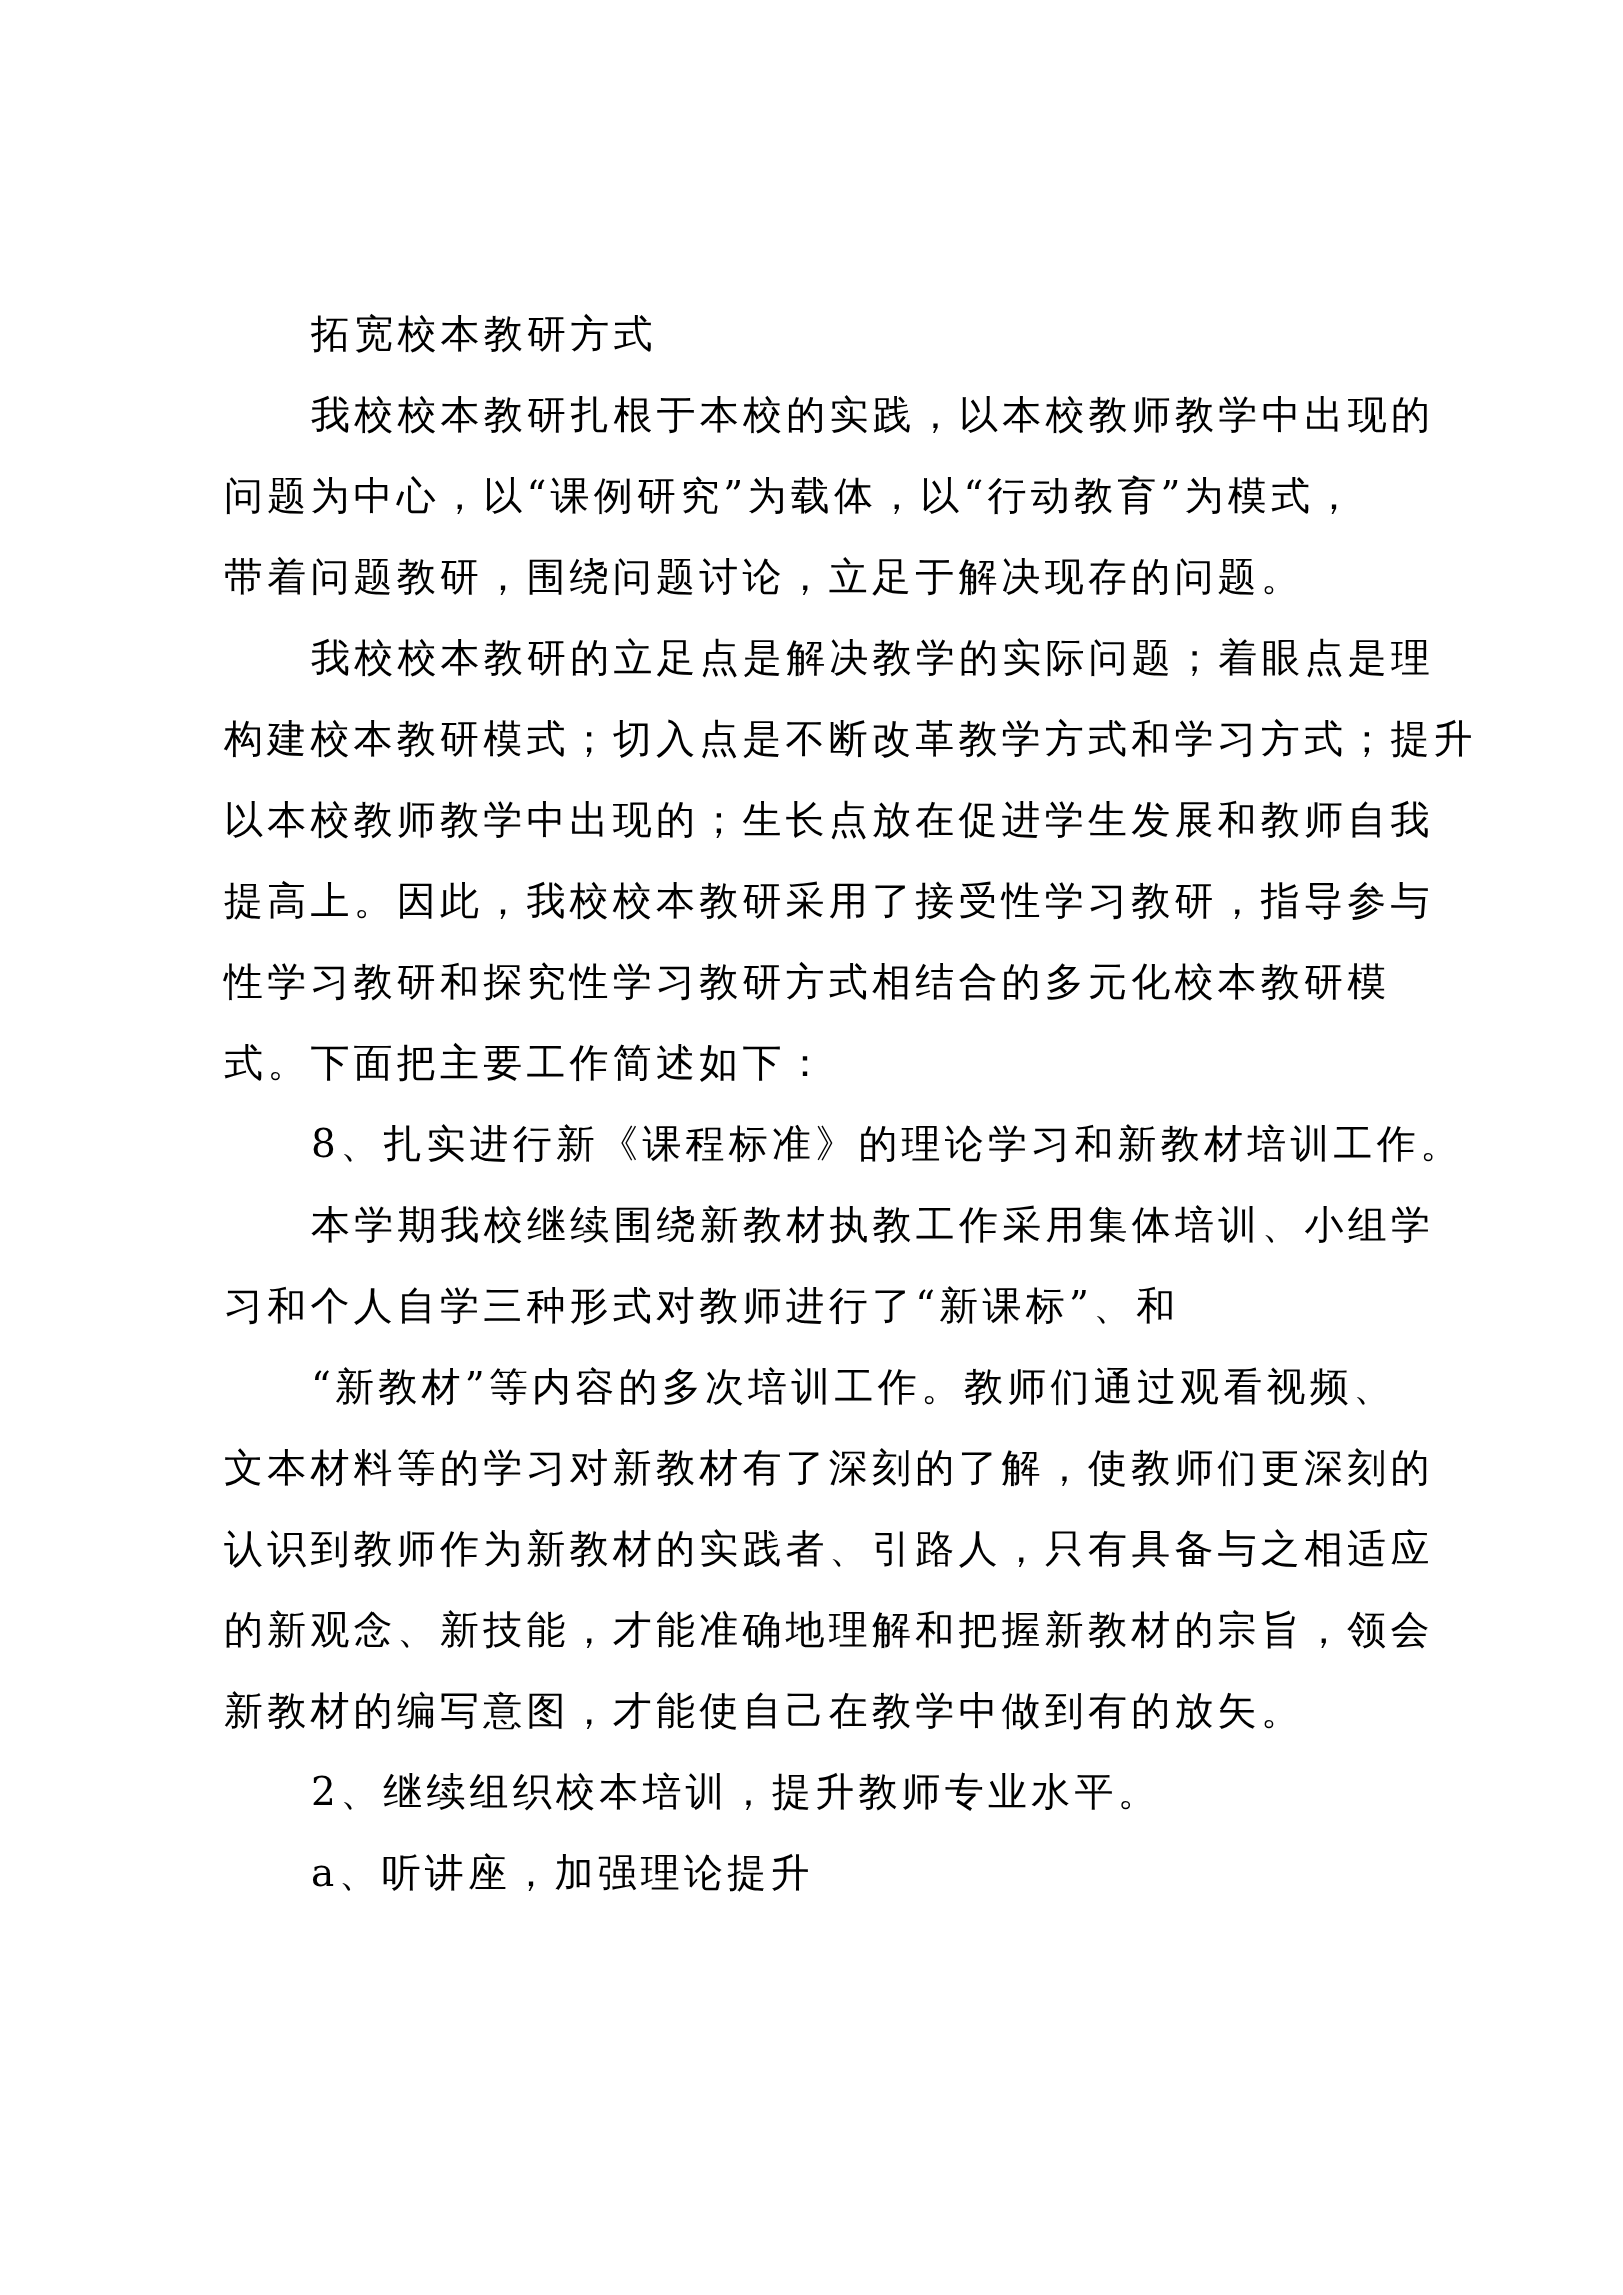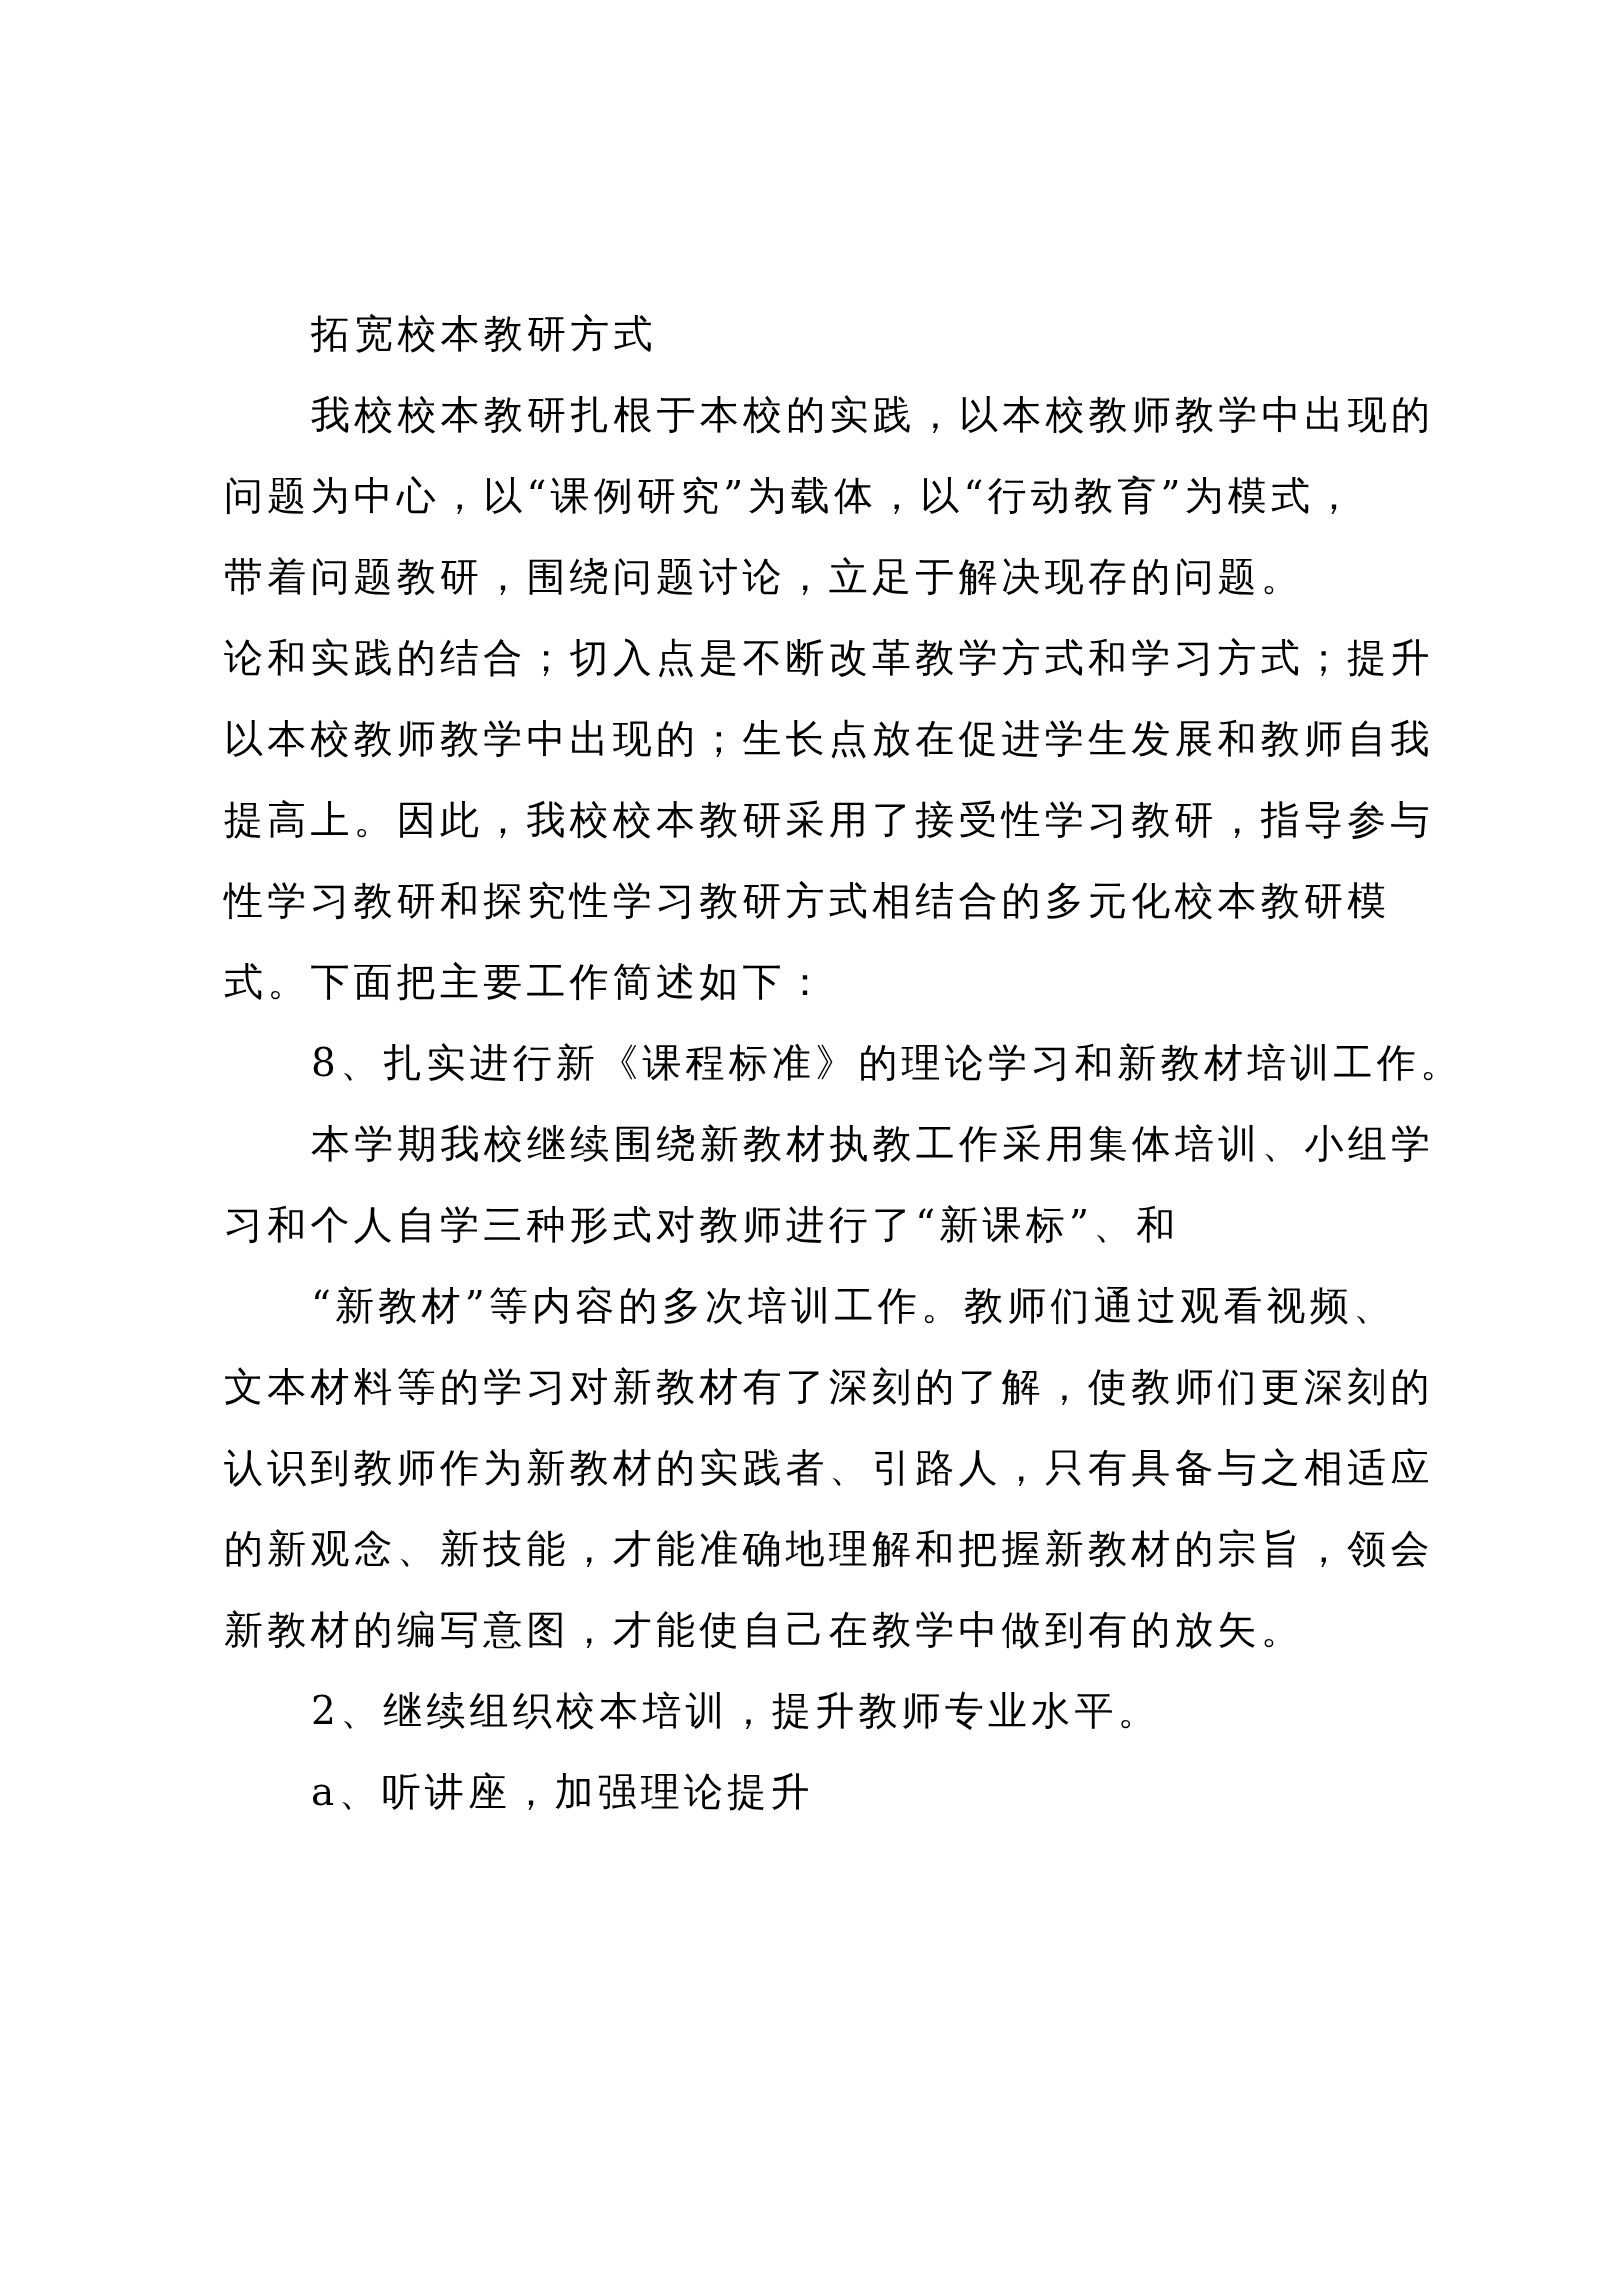--- a/index.html
+++ b/index.html
@@ -49,21 +49,22 @@
 </head>
 <body>
 
 <div class="page">
 
   <div class="text-block">
     <div class="line indent">拓宽校本教研方式</div>
     <div class="line indent">我校校本教研扎根于本校的实践，以本校教师教学中出现的</div>
     <div class="line">问题为中心，以“课例研究”为载体，以“行动教育”为模式，</div>
     <div class="line">带着问题教研，围绕问题讨论，立足于解决现存的问题。</div>
-    <div class="line">论和实践的结合；切入点是不断改革教学方式和学习方式；提升</div>
+    <div class="line indent">我校校本教研的立足点是解决教学的实际问题；着眼点是理</div>
+    <div class="line">构建校本教研模式；切入点是不断改革教学方式和学习方式；提升</div>
     <div class="line">以本校教师教学中出现的；生长点放在促进学生发展和教师自我</div>
     <div class="line">提高上。因此，我校校本教研采用了接受性学习教研，指导参与</div>
     <div class="line">性学习教研和探究性学习教研方式相结合的多元化校本教研模</div>
     <div class="line">式。下面把主要工作简述如下：</div>
     <div class="line indent">8、扎实进行新《课程标准》的理论学习和新教材培训工作。</div>
     <div class="line indent">本学期我校继续围绕新教材执教工作采用集体培训、小组学</div>
     <div class="line">习和个人自学三种形式对教师进行了“新课标”、和</div>
     <div class="line indent">“新教材”等内容的多次培训工作。教师们通过观看视频、</div>
     <div class="line">文本材料等的学习对新教材有了深刻的了解，使教师们更深刻的</div>
     <div class="line">认识到教师作为新教材的实践者、引路人，只有具备与之相适应</div>

